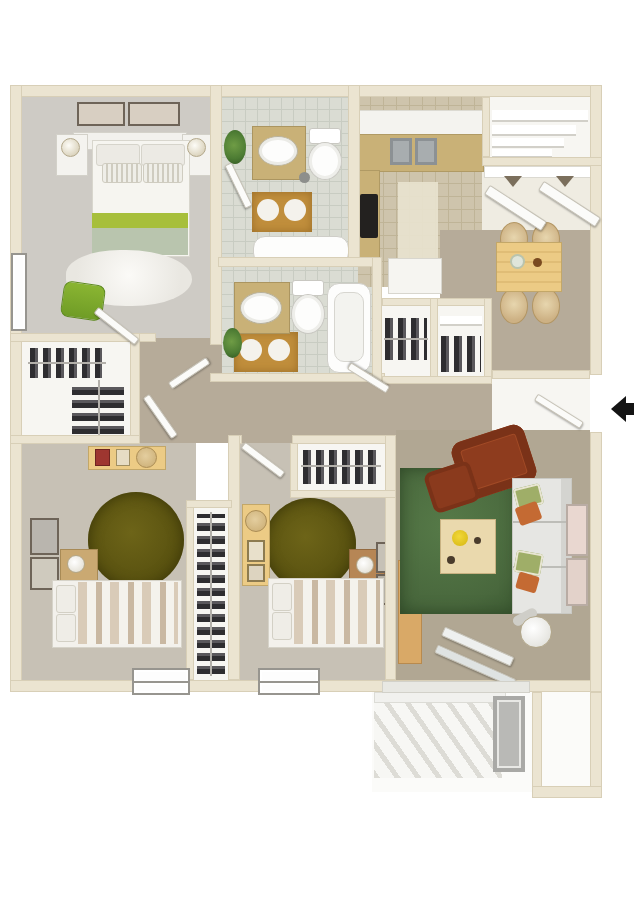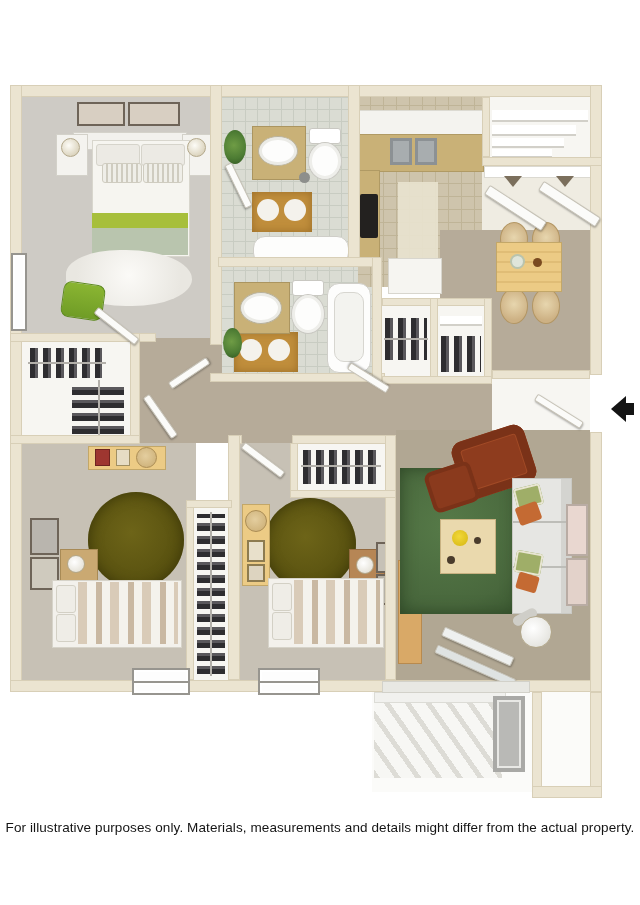--- a/index.html
+++ b/index.html
@@ -278,15 +278,14 @@
 
   <div class="door" style="left:146px;top:392px;width:48px;transform:rotate(55deg);transform-origin:left center;"></div>
   <div class="door" style="left:170px;top:382px;width:44px;transform:rotate(-34deg);transform-origin:left center;"></div>
   <div class="door" style="left:388px;top:386px;width:44px;transform:rotate(212deg);transform-origin:left center;"></div>
 
   <div class="entry-arrow" title="left">
     <span class="arrow-head"></span>
       <span class="arrow-tail"></span>
   </div>
 
-  <div class="disclaimer">For illustrative purposes only.  Materials, measurements and details might differ from the actual property.</div>
 
 </div>
 
 </body></html>

